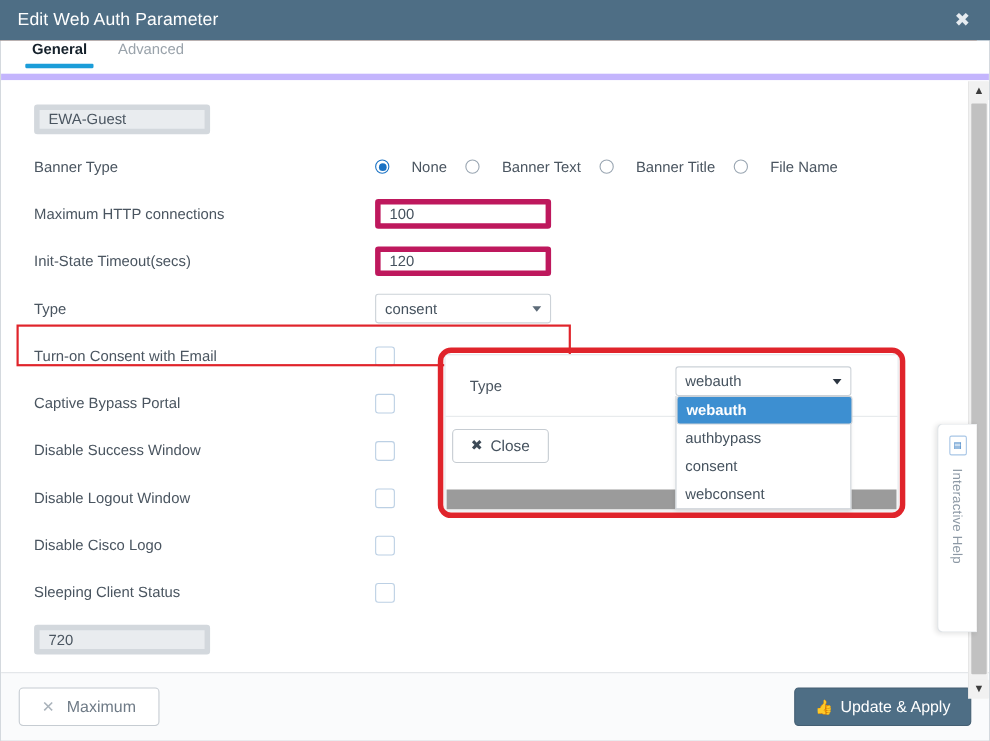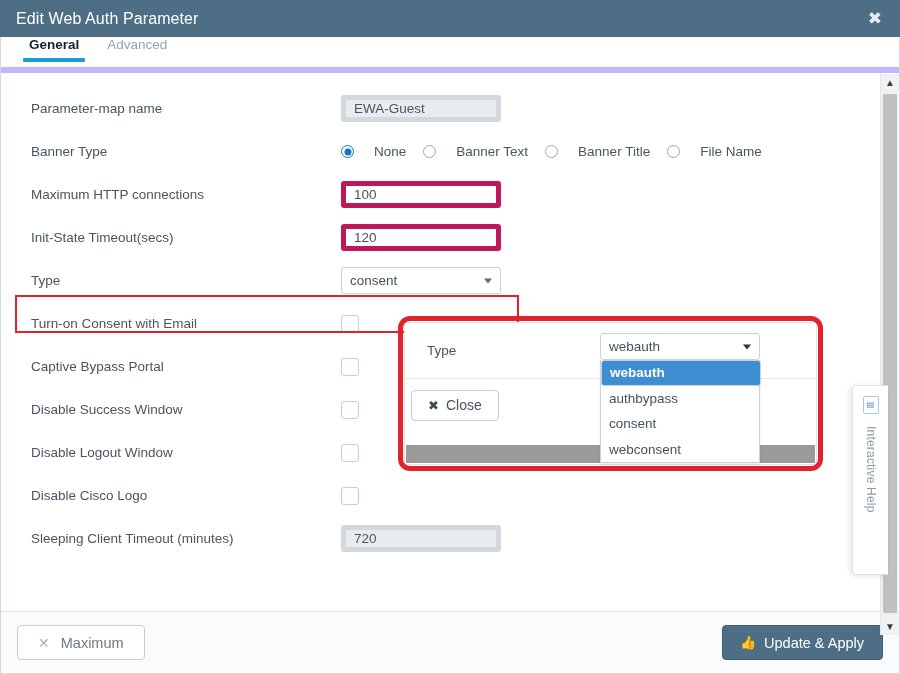--- a/index.html
+++ b/index.html
@@ -132,21 +132,21 @@
     border:1px solid #c6ccd2;border-radius:4px;background:#fff;
     font-size:14px;color:#45525e;cursor:pointer;
     font-family:"Liberation Sans","DejaVu Sans",sans-serif;
   }
   .btn-close .x{font-weight:700;color:#3d4a56;font-size:13px;}
   .popup .pbar{
     position:absolute;left:1px;right:1px;bottom:1px;height:18px;background:#9b9b9b;
   }
 
   
-  .dd-wrap{position:absolute;left:195px;top:10px;width:160px;z-index:30;border-radius:10px;}
+  .dd-wrap{position:absolute;left:209px;top:10px;width:160px;z-index:30;border-radius:10px;}
   .dd-head{
     position:relative;width:160px;height:27px;box-sizing:border-box;
     border:1px solid #ccd2d8;border-radius:3px;background:#fff;
     display:flex;align-items:center;padding:0 8px;font-size:13.5px;color:#45525e;cursor:pointer;
   }
   .dd-head .cav{
     position:absolute;right:8px;top:50%;transform:translateY(-50%);
     width:0;height:0;border-left:4.5px solid transparent;border-right:4.5px solid transparent;
     border-top:5.5px solid #2b3540;
   }
@@ -230,21 +230,20 @@
 
     <div class="tabs">
       <div class="tab active">General</div>
       <div class="tab">Advanced</div>
     </div>
 
     <div class="scrollarea">
       <div class="form">
 
         <div class="row">
-          <div class="lbl">Parameter-map name</div>
           <div class="ctrl">
             <input class="txt ro" type="text" readonly="" value="EWA-Guest" style="">
           </div>
         </div>
 
         <div class="row">
           <div class="lbl">Banner Type</div>
           <div class="ctrl">
             <div class="radios">
               <label class="rad">
@@ -319,23 +318,28 @@
             </div>
         </div>
 
         <div class="row">
           <div class="lbl">Disable Cisco Logo</div>
           <div class="ctrl">
               <div class="cbx"></div>
             </div>
         </div>
 
-
-        <div class="row">
-          <div class="lbl">Sleeping Client Timeout (minutes)</div>
+        <div class="row">
+          <div class="lbl">Sleeping Client Status</div>
+          <div class="ctrl">
+              <div class="cbx"></div>
+            </div>
+        </div>
+
+        <div class="row">
           <div class="ctrl">
             <input class="txt ro" type="text" readonly="" value="720" style="">
           </div>
         </div>
 
       </div>
     </div>
 
     <div class="hl-type"></div>
 

